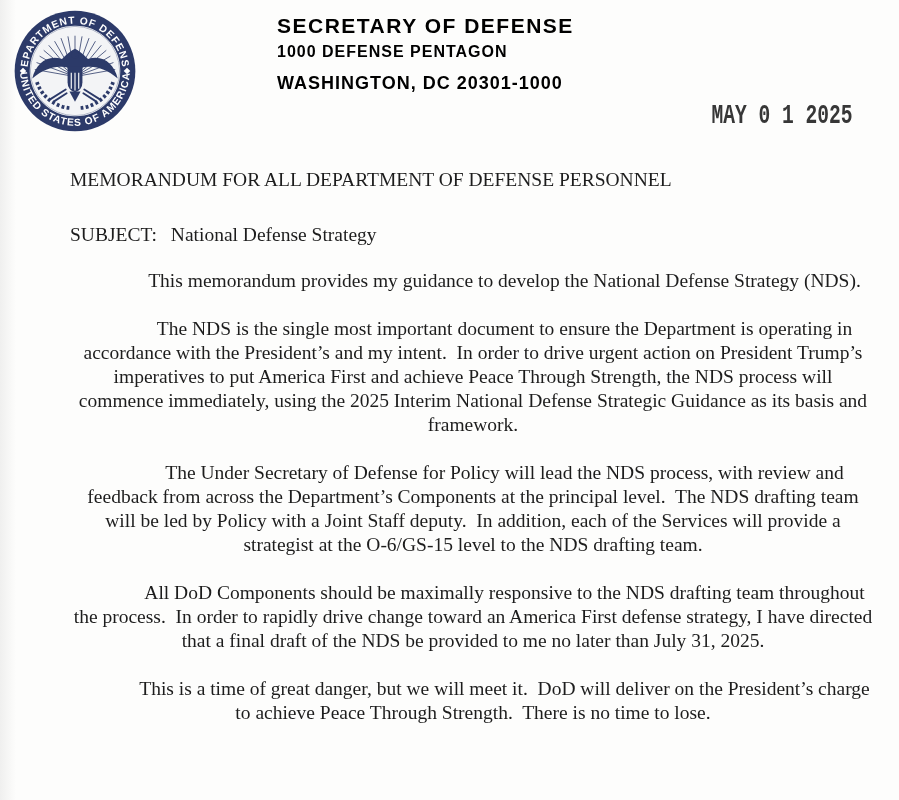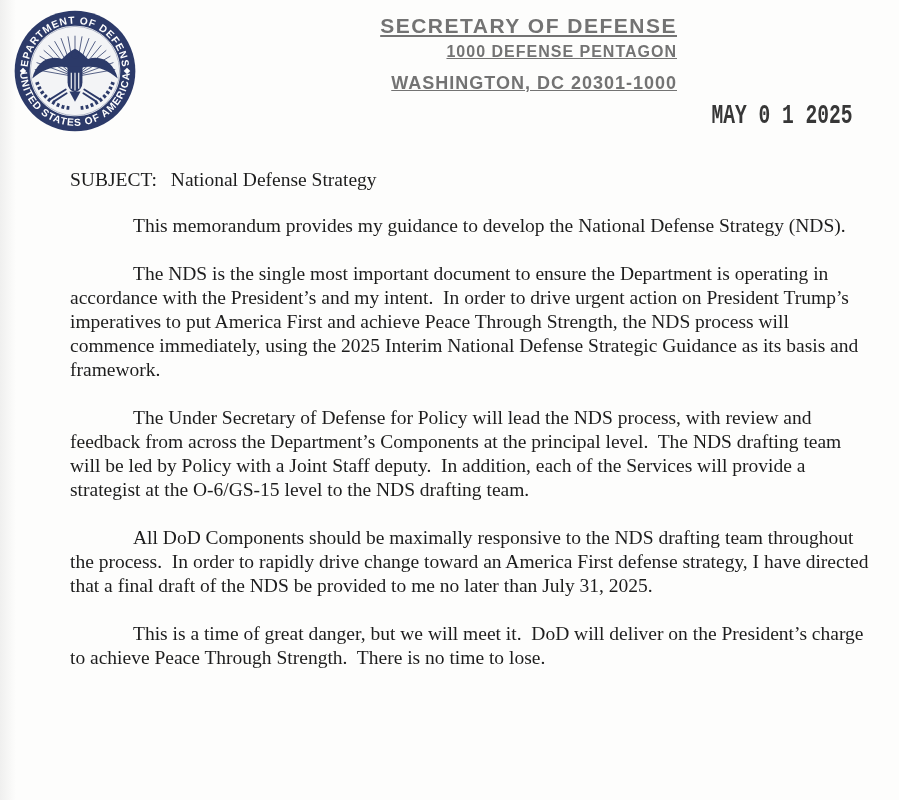--- a/index.html
+++ b/index.html
@@ -30,25 +30,24 @@
     font-family: "Liberation Sans", sans-serif;
     font-weight: bold;
     font-size: 11px;
     letter-spacing: 1px;
     fill: #ffffff;
   }
   .letterhead-text {
     position: absolute;
     left: 277px; top: 14px;
     width: 400px;
-    text-align: right;
-    color: #737373;
+    text-align: left;
+    color: #000000;
     font-family: "Liberation Sans", sans-serif;
     font-weight: bold;
-    text-decoration: underline;
   }
   .lh-office  { font-size: 21px; letter-spacing: 1.5px; }
   .lh-address { font-size: 16px; letter-spacing: 1px; margin-top: 5px; }
   .lh-city    { font-size: 18px; letter-spacing: 1px; margin-top: 12px; }
 
   
   .date-stamp {
     position: absolute;
     top: 100px; right: 46px;
     font-family: "Liberation Mono", monospace;
@@ -70,20 +69,21 @@
     line-height: 24px;
     color: #1d1d1d;
   }
   .memo-for { margin: 0 0 31px 0; }
   .subject-line { margin: 0 0 22px 0; }
   .subject-line .subject-value { margin-left: 14px; }
   .memo-paragraph {
     margin: 0 0 24px 0;
     text-indent: 63px;
     white-space: pre-wrap;
+    text-align: center;
   }
   .memo-paragraph:last-child { margin-bottom: 6px; }
 </style>
 </head>
 <body>
 
 <div class="page">
   <div class="scan-edge"></div>
 
   <svg class="seal" viewBox="0 0 140 140" aria-hidden="true">
@@ -152,20 +152,21 @@
 
   <div class="letterhead-text">
     <div class="lh-office">SECRETARY OF DEFENSE</div>
     <div class="lh-address">1000 DEFENSE PENTAGON</div>
     <div class="lh-city">WASHINGTON, DC 20301-1000</div>
   </div>
 
   <div class="date-stamp">MAY 0 1 2025</div>
 
   <div class="memo-body">
+    <p class="memo-for">MEMORANDUM FOR ALL DEPARTMENT OF DEFENSE PERSONNEL</p>
     <p class="subject-line">
       <span class="subject-label">SUBJECT:</span><span class="subject-value">National Defense Strategy</span>
     </p>
     <p class="memo-paragraph">This memorandum provides my guidance to develop the National Defense Strategy (NDS).</p>
     <p class="memo-paragraph">The NDS is the single most important document to ensure the Department is operating in accordance with the President’s and my intent.  In order to drive urgent action on President Trump’s imperatives to put America First and achieve Peace Through Strength, the NDS process will commence immediately, using the 2025 Interim National Defense Strategic Guidance as its basis and framework.</p>
     <p class="memo-paragraph">The Under Secretary of Defense for Policy will lead the NDS process, with review and feedback from across the Department’s Components at the principal level.  The NDS drafting team will be led by Policy with a Joint Staff deputy.  In addition, each of the Services will provide a strategist at the O-6/GS-15 level to the NDS drafting team.</p>
     <p class="memo-paragraph">All DoD Components should be maximally responsive to the NDS drafting team throughout the process.  In order to rapidly drive change toward an America First defense strategy, I have directed that a final draft of the NDS be provided to me no later than July 31, 2025.</p>
     <p class="memo-paragraph">This is a time of great danger, but we will meet it.  DoD will deliver on the President’s charge to achieve Peace Through Strength.  There is no time to lose.</p>
   </div>
 </div>

